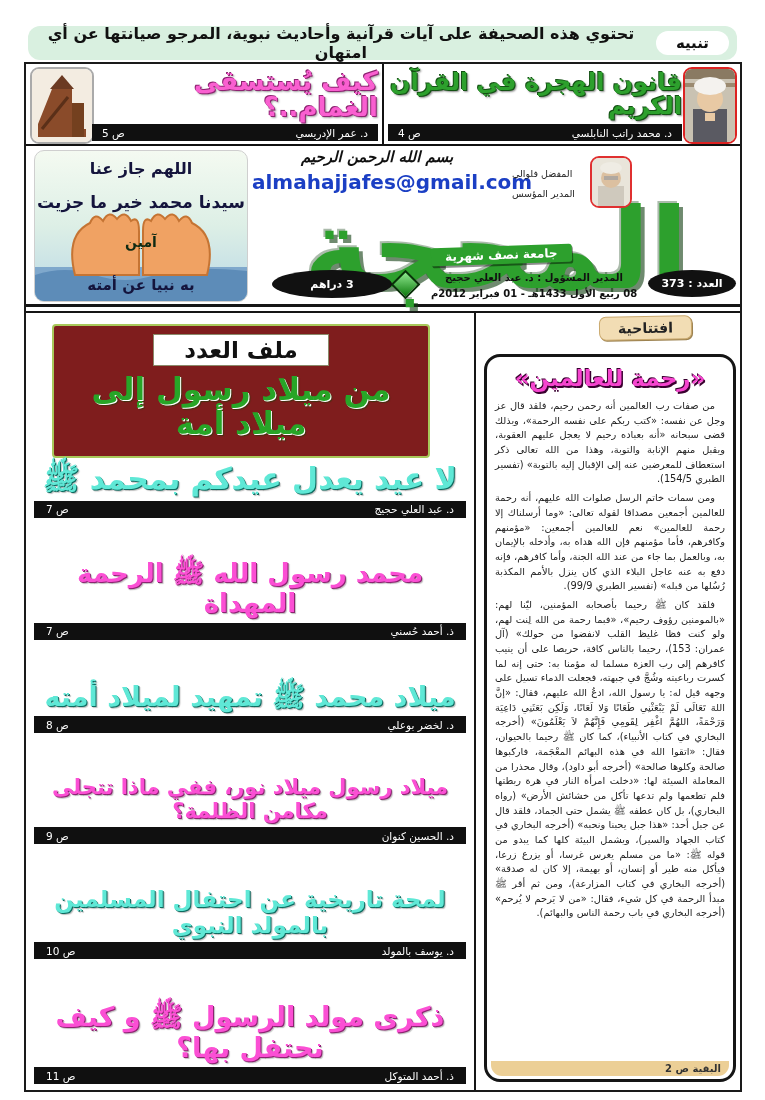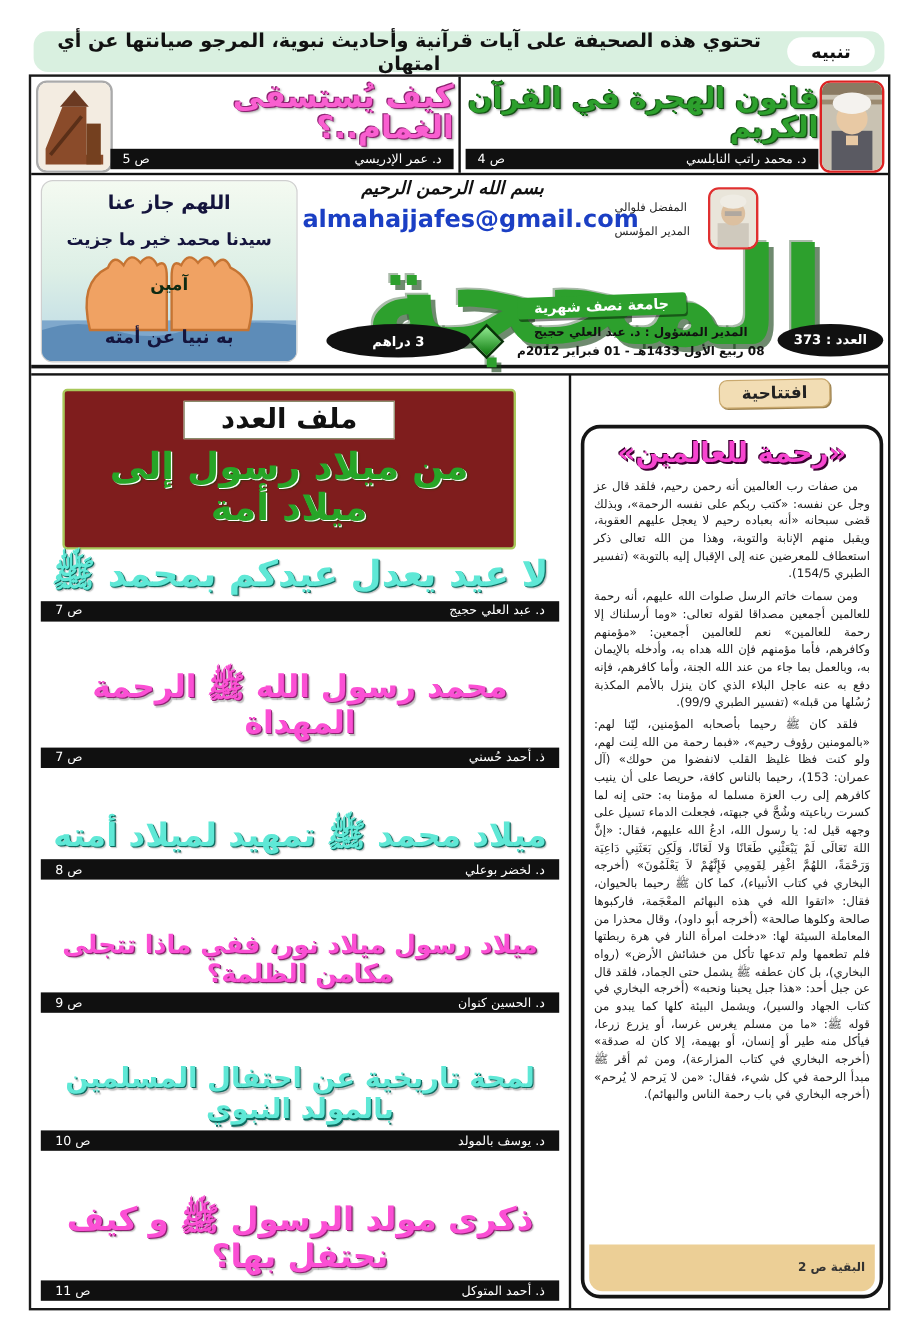--- a/index.html
+++ b/index.html
@@ -23,21 +23,21 @@
   .t-bar{position:absolute;bottom:3px;height:17px;background:#101010;color:#fff;display:flex;
          justify-content:space-between;align-items:center;padding:0 10px;font-size:10.5px;}
   .photo-box{position:absolute;border-radius:9px;overflow:hidden;}
   .sheikh-photo{right:3px;top:3px;width:50px;height:73px;border:2px solid #d22;}
   .minbar-photo{left:4px;top:3px;width:60px;height:73px;border:2px solid #aaa;}
   
   .prayer-card{position:absolute;left:8px;top:86px;width:212px;height:150px;border-radius:10px;overflow:hidden;
                background:linear-gradient(180deg,#f4faf1 0%,#ddefe6 50%,#b9d8e6 100%);border:1px solid #cfcfcf;
                text-align:center;color:#14143c;}
   .prayer-card .pl{position:relative;z-index:2;font-weight:bold;}
-  .pl1{font-size:16px;margin-top:8px;} .pl2{font-size:14px;margin-top:14px;}
+  .pl1{font-size:16px;margin-top:8px;} .pl2{font-size:17px;margin-top:14px;}
   .pl3{font-size:15px;margin-top:26px;} .pl4{font-size:14px;margin-top:22px;color:#0e2a12;}
   .hands-svg{position:absolute;bottom:0;left:0;width:100%;height:96px;z-index:1;}
   .logo{position:absolute;left:228px;right:2px;top:78px;height:160px;display:flex;align-items:flex-end;
         justify-content:center;color:#2da02d;font-weight:bold;font-size:112px;line-height:.95;z-index:1;
         text-shadow:4px 4px 0 rgba(15,60,15,.6),-2px -2px 0 rgba(15,60,15,.35);}
   .bismillah{position:absolute;top:84px;right:248px;width:230px;text-align:center;font-size:15px;
              color:#111;z-index:2;font-style:italic;font-weight:bold;}
   .email{position:absolute;top:106px;right:238px;width:250px;text-align:center;font-size:20px;font-weight:bold;
          color:#1b3fc4;z-index:2;direction:ltr;}
   .founder-photo{top:92px;right:108px;width:38px;height:48px;border:2px solid #e03030;z-index:3;background:#efece4;}
@@ -79,21 +79,21 @@
   .edit-tab{position:absolute;top:252px;right:48px;background:#f2ddb4;border:1px solid #caa96e;border-radius:7px;
             padding:3px 18px;font-size:14px;font-weight:bold;color:#222;z-index:2;transform:rotate(-1deg);
             box-shadow:1px 1px 0 #9c8250;}
   .editorial{position:absolute;left:458px;right:4px;top:290px;bottom:8px;border:3px solid #151515;
              border-radius:16px;background:#fff;padding:6px 8px 22px;overflow:hidden;}
   .edit-title{text-align:center;font-size:23px;font-weight:bold;color:#f645cf;margin:2px 0 8px;
               text-shadow:1.5px 1.5px 0 #3a0030,-1px -1px 0 #3a0030;}
   .edit-body p{font-size:9.8px;line-height:1.5;text-align:justify;margin:0 0 4px;text-indent:10px;color:#1c1c1c;}
   .edit-footer{position:absolute;bottom:3px;left:4px;right:4px;height:15px;background:#eccf96;
                border-radius:0 0 11px 11px;font-size:10px;font-weight:bold;color:#333;
-               display:flex;align-items:center;padding:12px 8px;}
+               display:flex;align-items:center;padding:0 8px;}
 </style>
 </head>
 <body>
 
 <div class="page">
 
   <div class="notice">
     <span class="notice-label">تنبيه</span>
     <span class="notice-text">تحتوي هذه الصحيفة على آيات قرآنية وأحاديث نبوية، المرجو صيانتها عن أي امتهان</span>
   </div>

